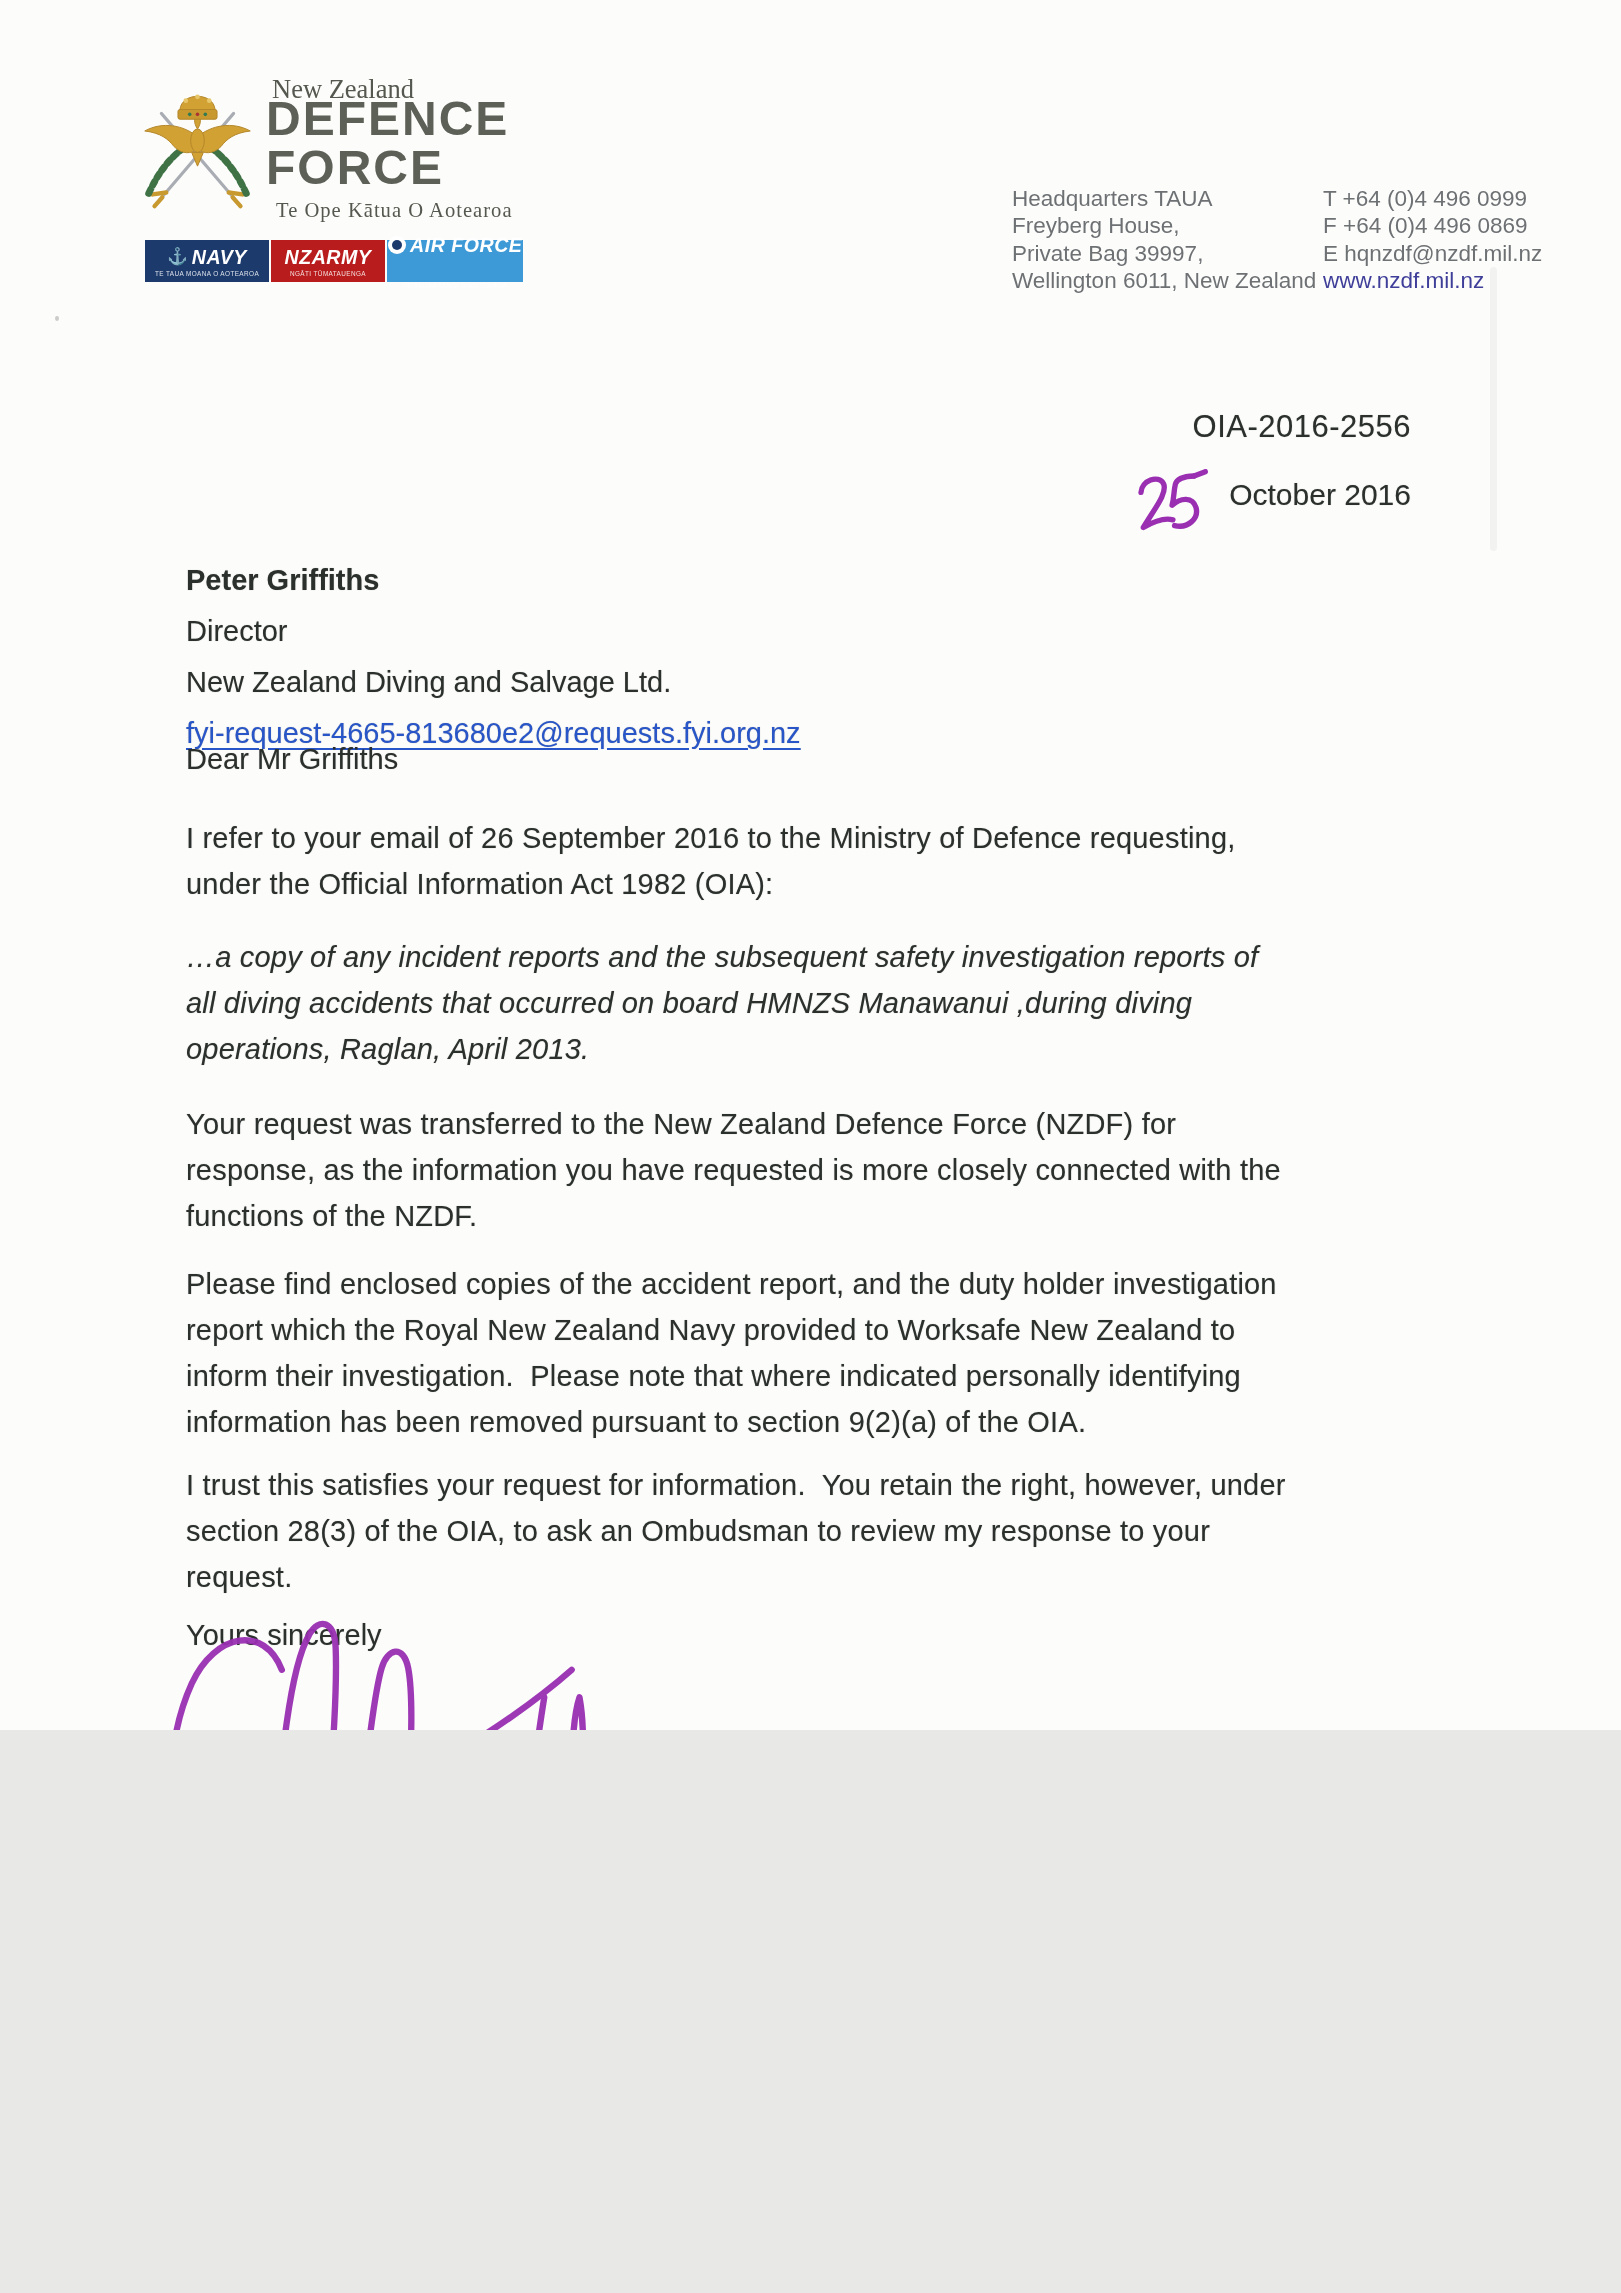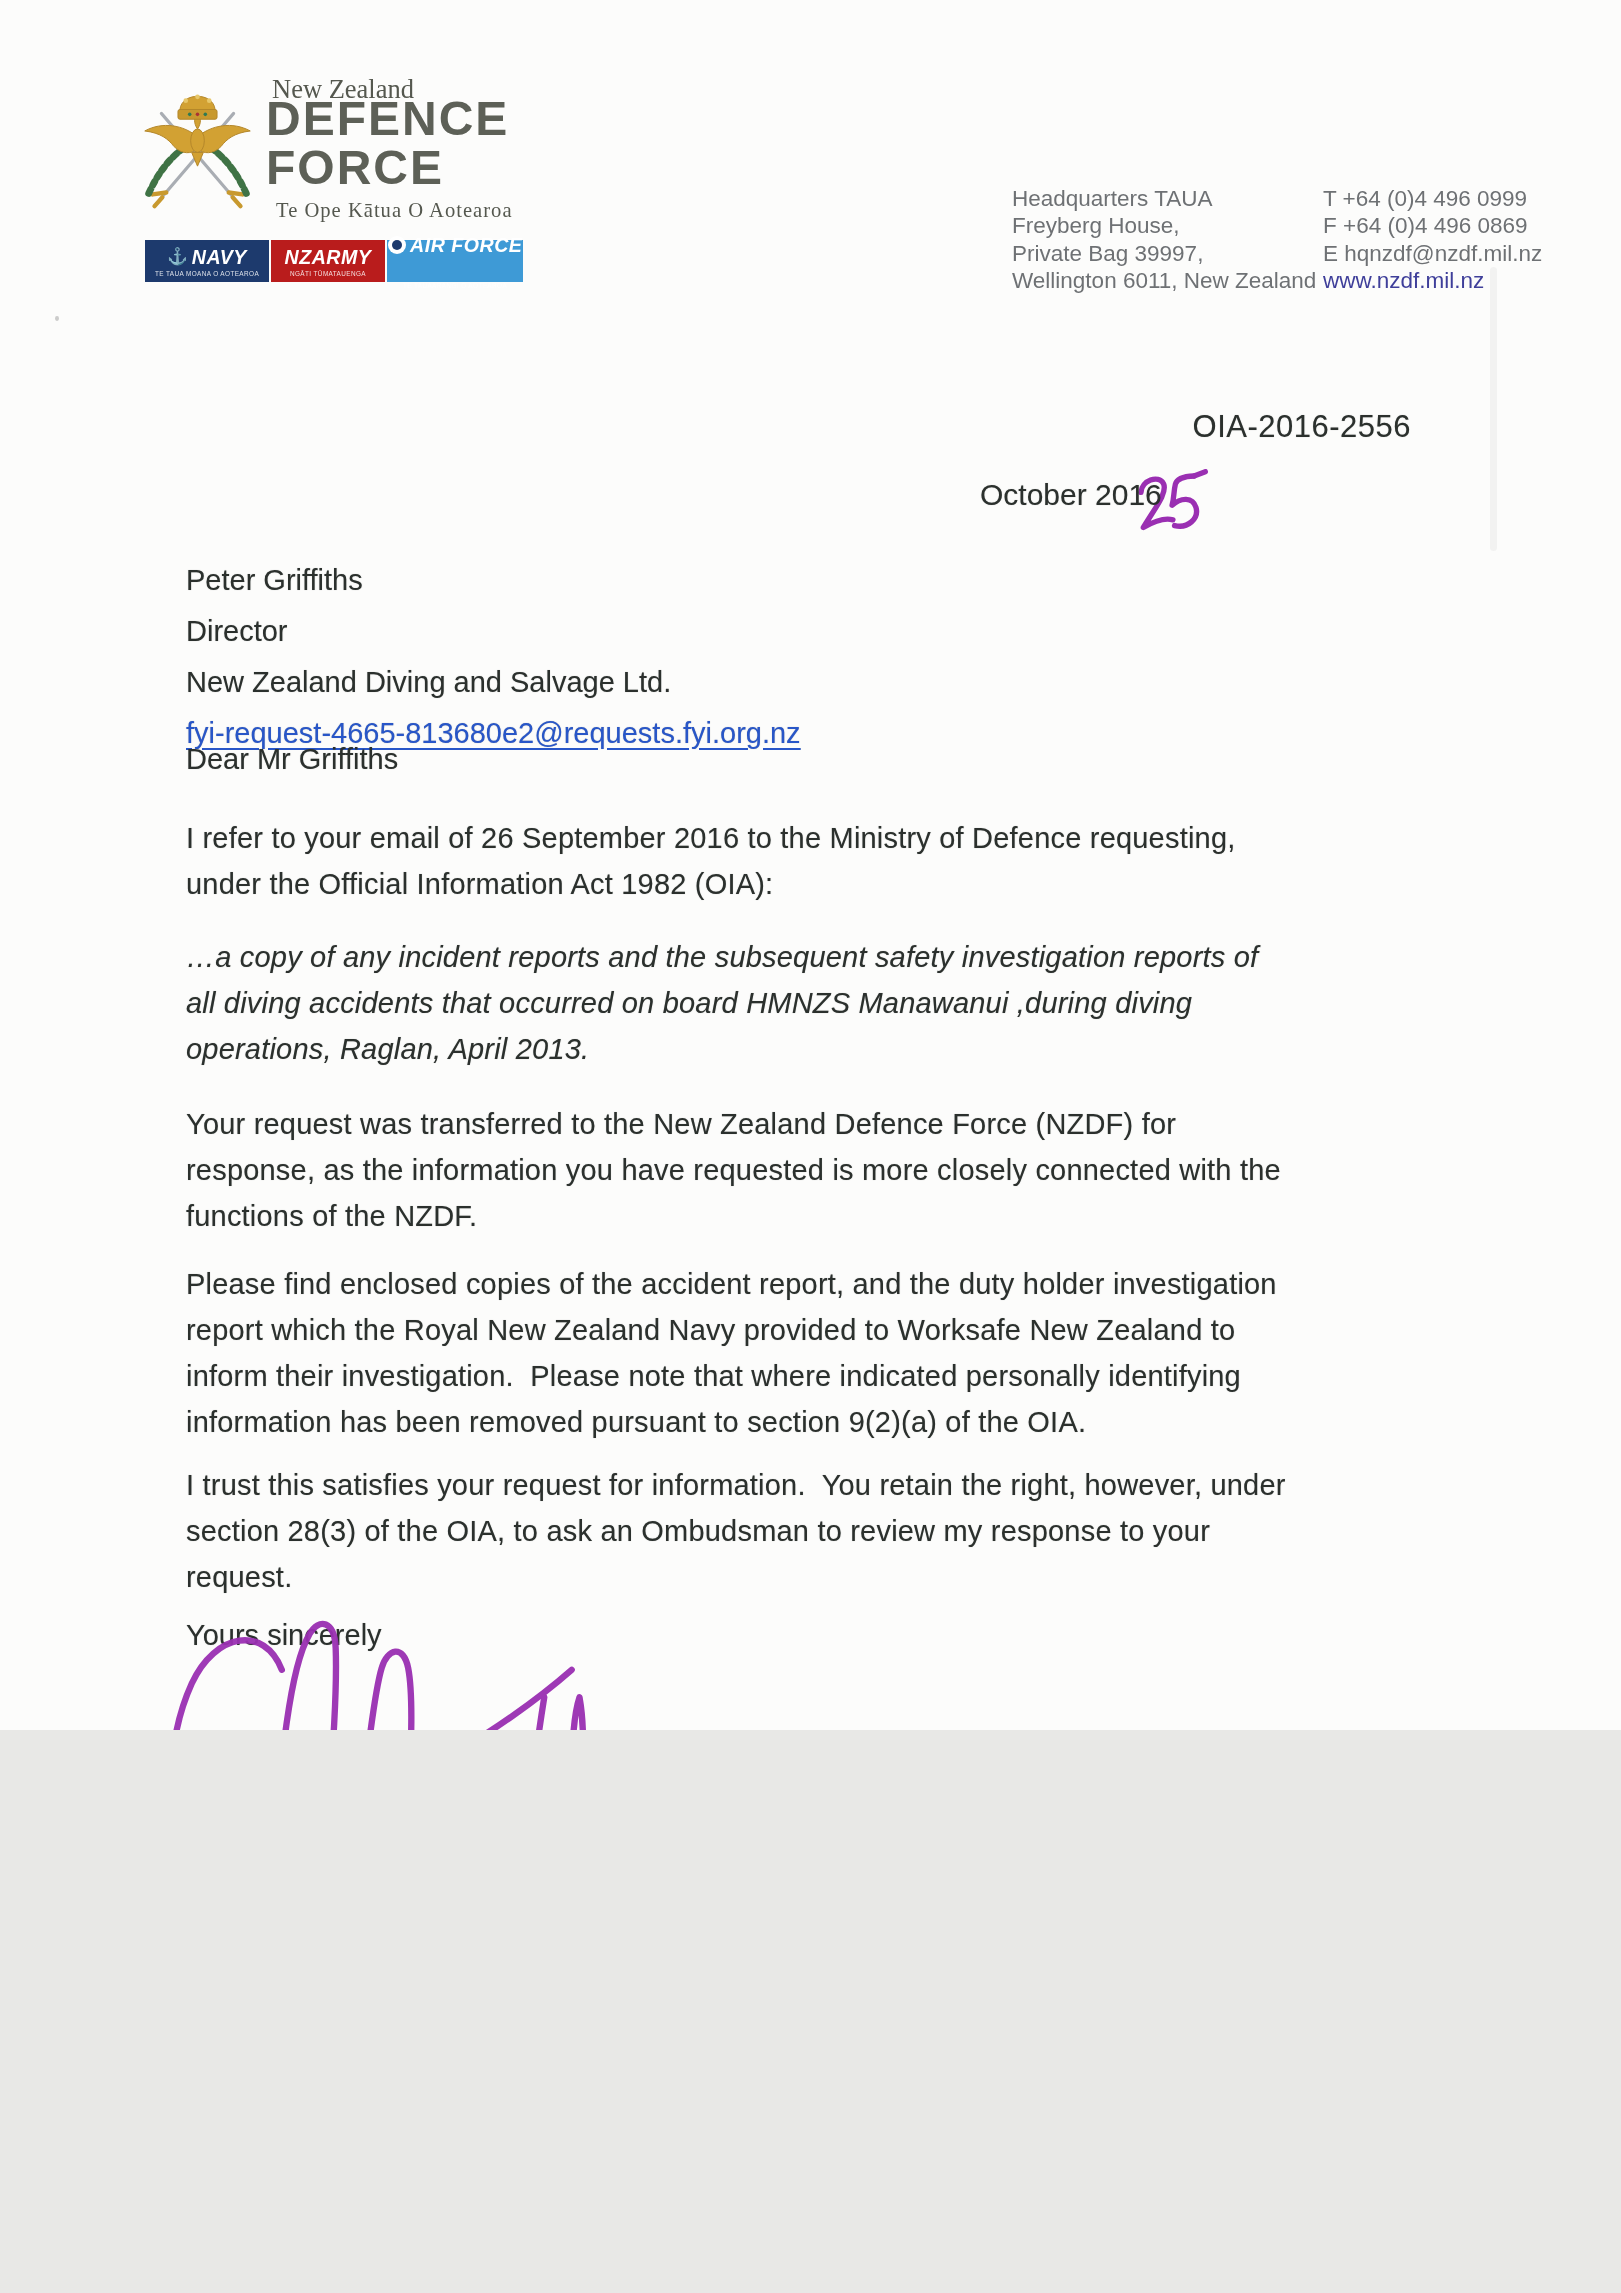--- a/index.html
+++ b/index.html
@@ -49,27 +49,27 @@
   .hq-contact { left:1323px; }
   .hq-contact .website { color:#3f3f9a; cursor:pointer; }
 
   
   .ref-line {
     position:absolute; left:980px; top:409px; width:431px;
     font-size:31px; text-align:right; letter-spacing:0.5px;
   }
   .date-typed {
     position:absolute; left:980px; top:478px; width:431px;
-    font-size:30px; text-align:left;
+    font-size:30px; text-align:right;
   }
   .hand-day { position:absolute; left:1131px; top:469px; }
 
   
   .recipient { position:absolute; left:186px; top:555px; font-size:29px; line-height:51px; }
-  .recipient .name { font-weight:normal; }
+  .recipient .name { font-weight:bold; }
   .recipient .email {
     color:#2856c8; text-decoration:underline; text-underline-offset:4.9px; cursor:pointer;
   }
   .salutation { position:absolute; left:186px; top:743px; font-size:29px; }
   .body-block { position:absolute; left:186px; font-size:29px; line-height:46px; letter-spacing:0.2px; }
   .b1 { top:815px; } .bq { top:934px; font-style:italic; }
   .b2 { top:1101px; } .b3 { top:1261px; } .b4 { top:1462px; }
   .closing { position:absolute; left:186px; top:1619px; font-size:29px; }
 
   

